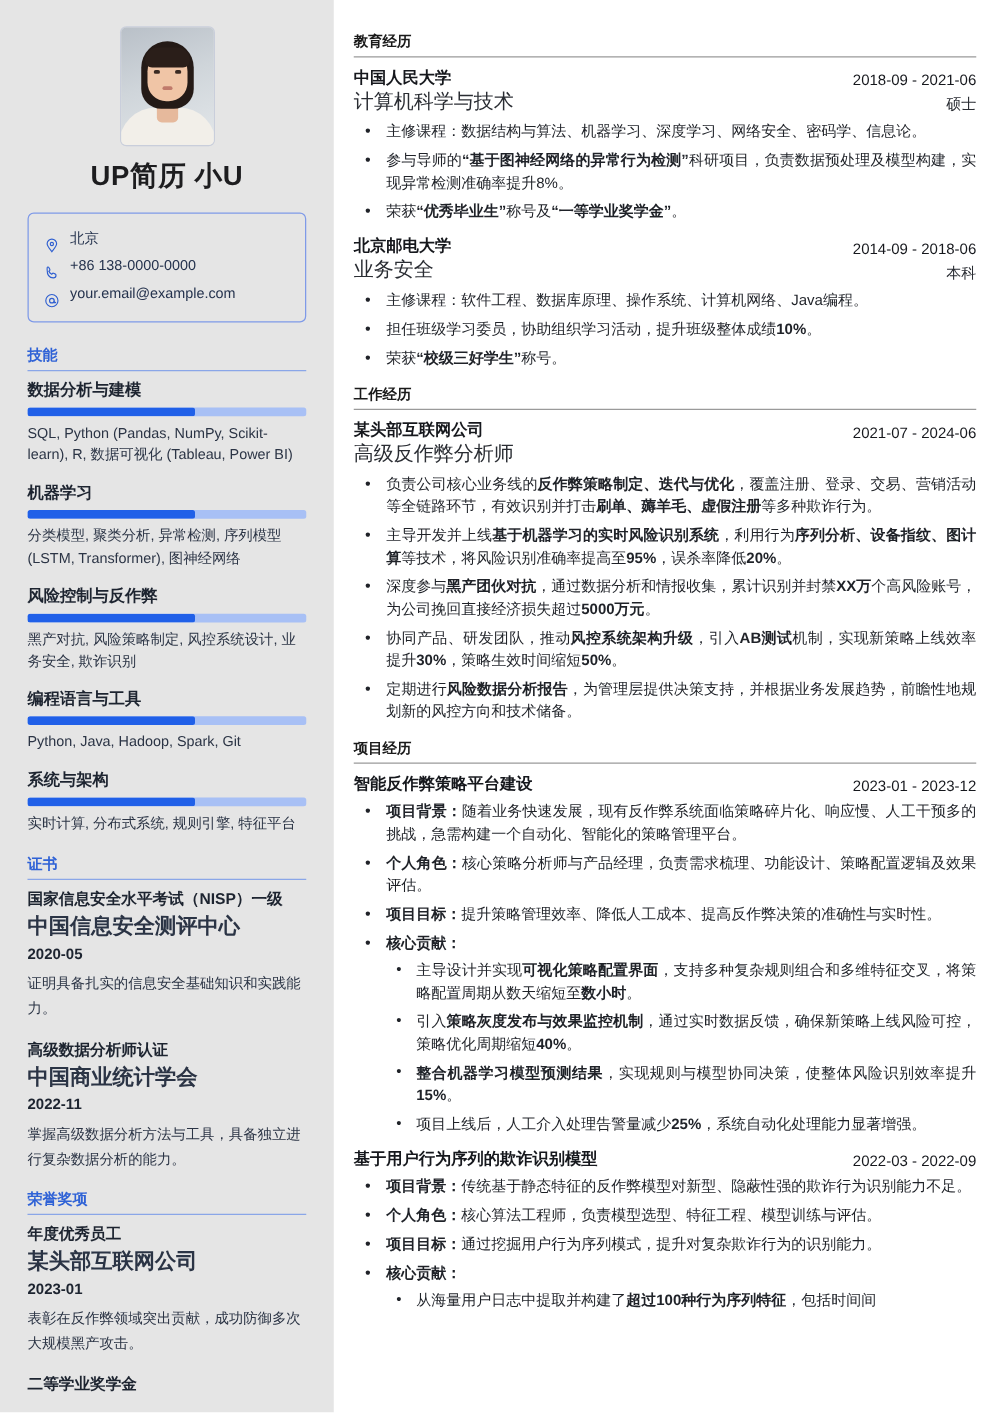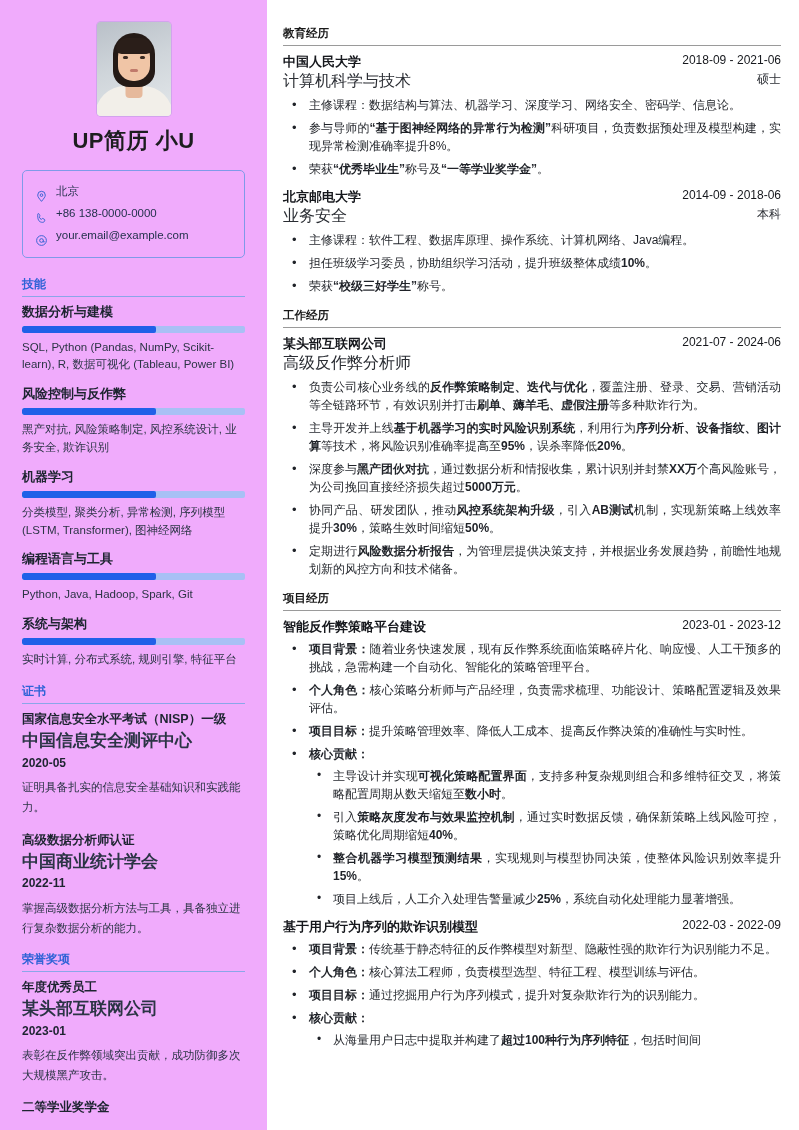--- a/index.html
+++ b/index.html
@@ -7,21 +7,21 @@
     width: 799px; height: 1130px;
     font-family: "Liberation Sans", "DejaVu Sans", sans-serif;
     background: #ffffff;
     overflow: hidden;
   }
   .page { display: flex; width: 799px; height: 1130px; background:#fff; }
 
   
   .sidebar {
     width: 267px; min-width: 267px;
-    background: #f0abfc;
+    background: #e5e5e5;
     padding: 22px 22px 0 22px;
     overflow: hidden;
   }
   .photo-wrap { display:flex; justify-content:center; margin-bottom: 10px; }
   .photo {
     width: 74px; height: 94px;
     border-radius: 4px;
     overflow: hidden;
     position: relative;
     background: linear-gradient(160deg,#b9c0c8 0%,#cfd5da 45%,#e3e7ea 100%);
@@ -82,21 +82,21 @@
 
   
   .main { flex:1; padding: 26px 18px 12px 16px; overflow:hidden; }
   .sec { margin-bottom: 13px; }
   .sec-title {
     font-size: 11.5px; font-weight:700; color:#1a1a1a;
     padding-bottom: 4px; border-bottom: 1.1px solid #9a9a9a;
     margin-bottom: 7px;
   }
   .entry { margin-bottom: 10px; }
-  .e-row { display:flex; justify-content:space-between; align-items:flex-start; }
+  .e-row { display:flex; justify-content:space-between; align-items:flex-end; }
   .e-org { font-size: 13px; font-weight:700; color:#16181d; }
   .e-date { font-size: 12px; font-weight:400; color:#16181d; white-space:nowrap; }
   .e-sub { font-size: 16px; color:#2a2d33; }
   .e-deg { font-size: 12px; color:#2a2d33; white-space:nowrap; }
 
   ul.bl { list-style:none; margin: 4px 0 0 0; padding:0; }
   ul.bl > li {
     position:relative; padding-left: 26px; margin-bottom: 5px;
     font-size: 12px; line-height: 1.5; color:#1f2228; text-align: justify;
   }
@@ -164,32 +164,32 @@
     <div class="side-sec-title">技能</div>
     <div id="skills-host">
         <div class="skill">
           <div class="skill-name">数据分析与建模</div>
           <div class="bar">
             <i style="width: 60%;"></i>
           </div>
           <div class="skill-desc">SQL, Python (Pandas, NumPy, Scikit-learn), R, 数据可视化 (Tableau, Power BI)</div>
         </div>
         <div class="skill">
+          <div class="skill-name">机器学习</div>
+          <div class="bar">
+            <i style="width: 60%;"></i>
+          </div>
+          <div class="skill-desc">分类模型, 聚类分析, 异常检测, 序列模型 (LSTM, Transformer), 图神经网络</div>
+        </div>
+        <div class="skill">
           <div class="skill-name">风险控制与反作弊</div>
           <div class="bar">
             <i style="width: 60%;"></i>
           </div>
           <div class="skill-desc">黑产对抗, 风险策略制定, 风控系统设计, 业务安全, 欺诈识别</div>
-        </div>
-        <div class="skill">
-          <div class="skill-name">机器学习</div>
-          <div class="bar">
-            <i style="width: 60%;"></i>
-          </div>
-          <div class="skill-desc">分类模型, 聚类分析, 异常检测, 序列模型 (LSTM, Transformer), 图神经网络</div>
         </div>
         <div class="skill">
           <div class="skill-name">编程语言与工具</div>
           <div class="bar">
             <i style="width: 60%;"></i>
           </div>
           <div class="skill-desc">Python, Java, Hadoop, Spark, Git</div>
         </div>
         <div class="skill">
           <div class="skill-name">系统与架构</div>

